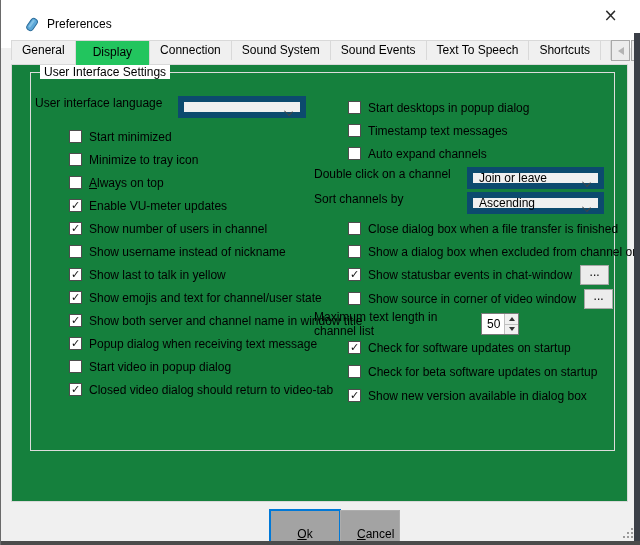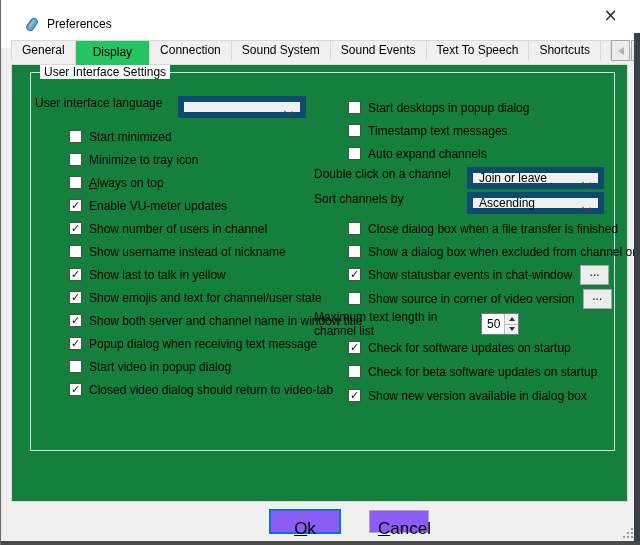--- a/index.html
+++ b/index.html
@@ -98,26 +98,26 @@
   .spin-b + .spin-b { border-top:1px solid #c0c0c0; }
   .tri-up   { width:0;height:0;border-left:3px solid transparent;border-right:3px solid transparent;border-bottom:4px solid #333; }
   .tri-down { width:0;height:0;border-left:3px solid transparent;border-right:3px solid transparent;border-top:4px solid #333; }
   
   .more-btn {
     margin-left:8px; width:29px; height:20px; background:#ececec; border:1px solid #a8a8a8;
     display:flex; align-items:flex-start; justify-content:center; line-height:13px; font-size:12px;
   }
   
   .btn {
-    position:absolute; background:#8b5cf6; border:1px solid #adadad;
-    font-family:"Liberation Sans",sans-serif; font-size:17px; text-align:center; padding:8px;
+    position:absolute; background:#a3a3a3; border:1px solid #adadad;
+    font-family:"Liberation Sans",sans-serif; font-size:12px; text-align:center; padding:16px;
   }
   .btn.default { border:2px solid #0078d7; }
   #ok-btn { left:268px; top:509px; width:72px; height:25px; }
-  #cancel-btn { left:368px; top:510px; width:60px; height:23px; }
+  #cancel-btn { left:339px; top:510px; width:60px; height:23px; }
   u { text-decoration:underline; }
   
   .grip { position:absolute; right:7px; bottom:7px; width:12px; height:12px; }
   .grip::after {
     content:""; position:absolute; right:0; bottom:0; width:2px; height:2px; background:#9a9a9a;
     box-shadow: 0 0 #9a9a9a, 0 -4px #9a9a9a, 0 -8px #9a9a9a,
                 -4px 0 #9a9a9a, -4px -4px #9a9a9a, -8px 0 #9a9a9a;
   }
   
   .shadow-right  { position:absolute; right:0; top:33px; bottom:0; width:6px; background:#3b3f47; }
@@ -266,21 +266,21 @@
 
       <div class="cbrow">
         <span class="cb checked">✓</span>
         <span class="cblabel">Show statusbar events in chat-window</span>
         <div class="more-btn">
           <span>...</span>
         </div>
       </div>
       <div class="cbrow gap1">
         <span class="cb"></span>
-        <span class="cblabel">Show source in corner of video version</span>
+        <span class="cblabel">Show source in corner of video window</span>
         <div class="more-btn">
           <span>...</span>
         </div>
       </div>
 
       <div class="spinrow gap3">
         <span class="spin-label">Maximum text length in channel list</span>
         <div class="spin">
           <span class="spin-val">50</span>
           <div class="spin-btns">

